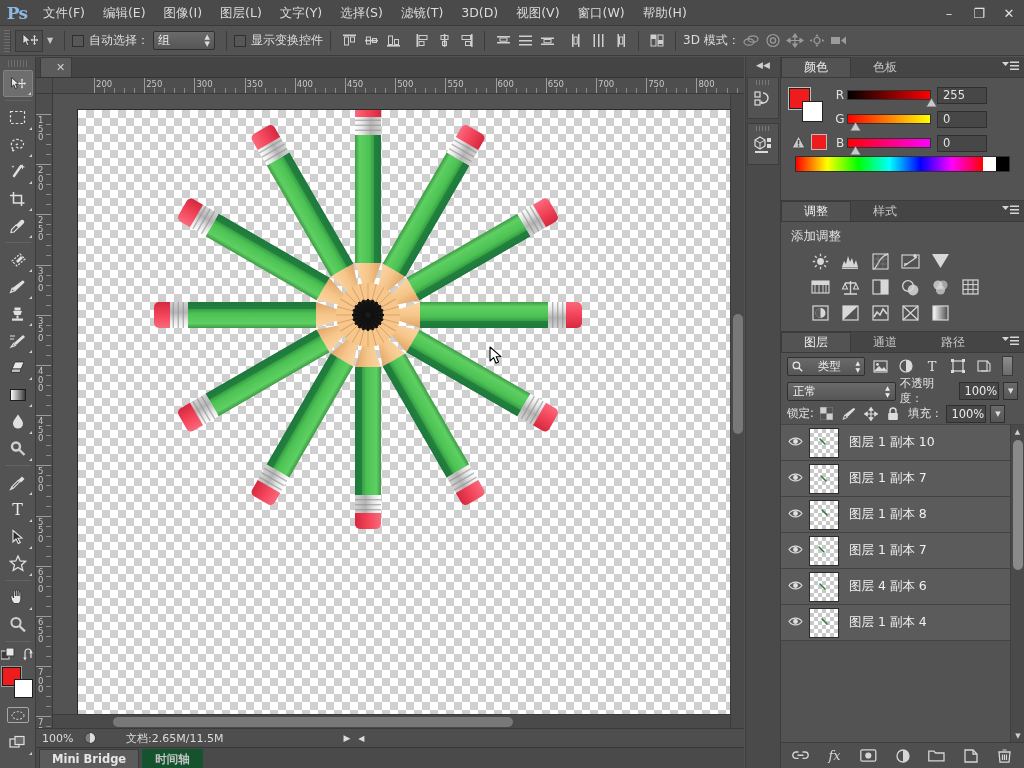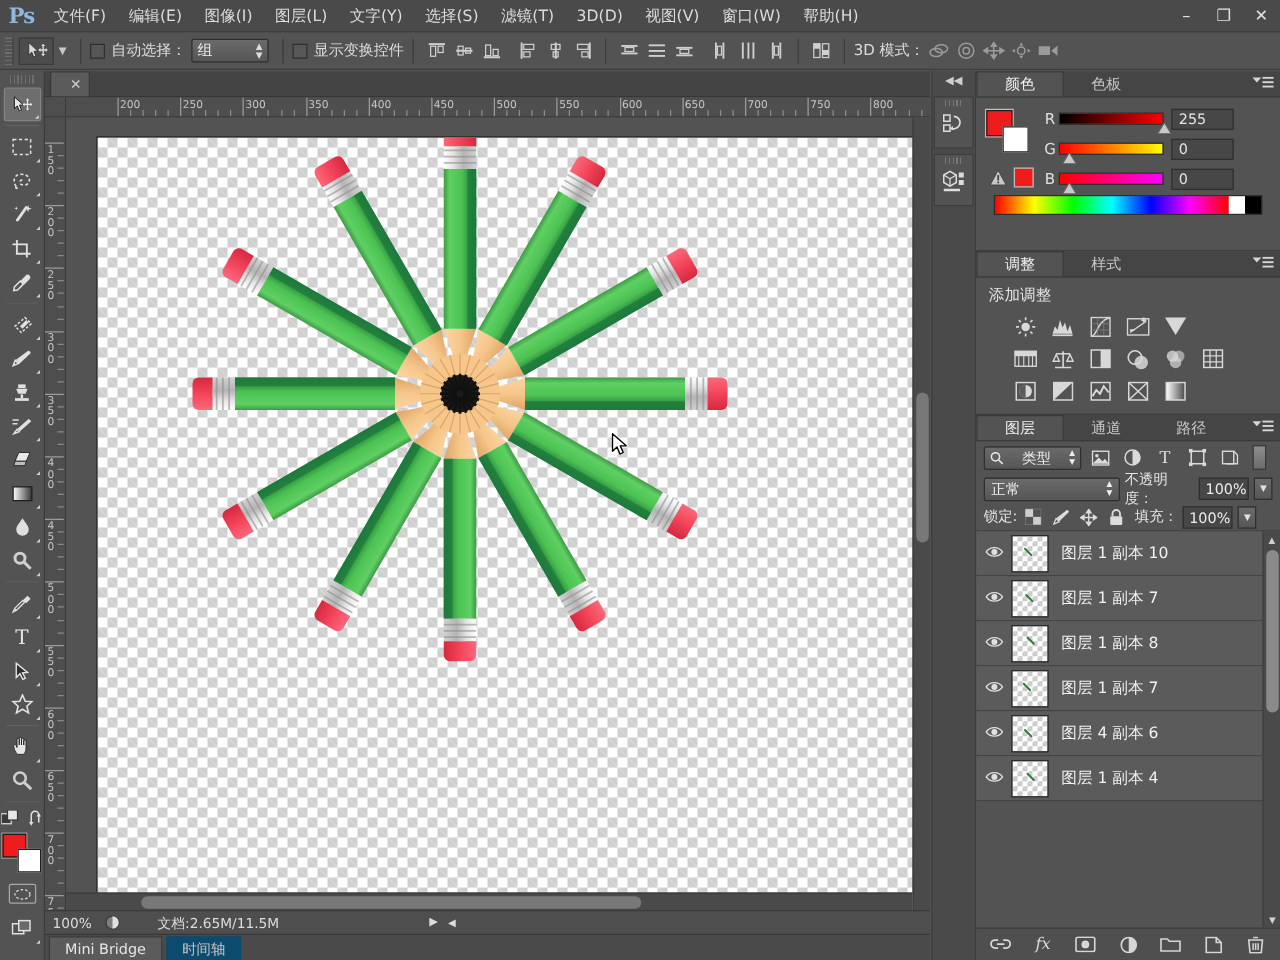--- a/index.html
+++ b/index.html
@@ -152,21 +152,21 @@
     background: #4e4e4e; border-top: 1px solid #3a3a3a;
     display: flex; align-items: center; font-size: 11px; color: #dcdcdc;
   }
   .bottombar {
     position: absolute; left: 36px; top: 747px; width: 708px; height: 21px;
     background: #4a4a4a; border-top: 1px solid #383838; display: flex; align-items: flex-end;
   }
   .btab { height: 19px; padding: 0 12px; display: flex; align-items: center;
     font-size: 11.5px; color: #e6e6e6; border: 1px solid #3a3a3a; border-bottom: none;
     background: #5b5b5b; margin-left: 3px; }
-  .btab.inactive { background: #0c4a6e; color: #c5c5c5; border-color: transparent; }
+  .btab.inactive { background: #14532d; color: #c5c5c5; border-color: transparent; }
 
   
   .dockrail {
     position: absolute; left: 745px; top: 57px; width: 36px; height: 711px;
     background: #4a4a4a; border-left: 1px solid #3c3c3c; border-right: 1px solid #3c3c3c;
     display: flex; flex-direction: column; align-items: center;
   }
   .rail-collapse { width: 36px; height: 16px; display:flex; align-items:center;
     justify-content:center; font-size: 9px; color: #cfcfcf; }
   .rail-item { width: 32px; height: 42px; margin-top: 4px; background: #535353;
@@ -997,21 +997,21 @@
     <svg width="12" height="12" style="margin-right:30px">
       <circle cx="6" cy="6" r="5.2" fill="#7d7d7d" stroke="#3a3a3a"></circle>
         <path d="M6,1 A5,5 0 0 1 6,11 Z" fill="#dedede"></path>
     </svg>
     <span>文档:2.65M/11.5M</span>
     <span style="margin-left:120px; font-size:9px;">▶</span>
     <span style="margin-left:8px; font-size:8px;">◀</span>
   </div>
 
   <div class="bottombar">
-    <div id="bottom-tabs" style="display:flex; align-items:flex-end;">
+    <div id="bottom-tabs" style="display:flex; align-items:flex-end;font-weight:bold;">
         <div class="btab">Mini Bridge</div>
         <div class="btab inactive">时间轴</div>
       </div>
   </div>
 
   <div class="dockrail">
     <div class="rail-collapse">◀◀</div>
     <div class="rail-item">
       <div class="rail-grip"></div>
       <svg width="22" height="22" style="margin-top:3px">

